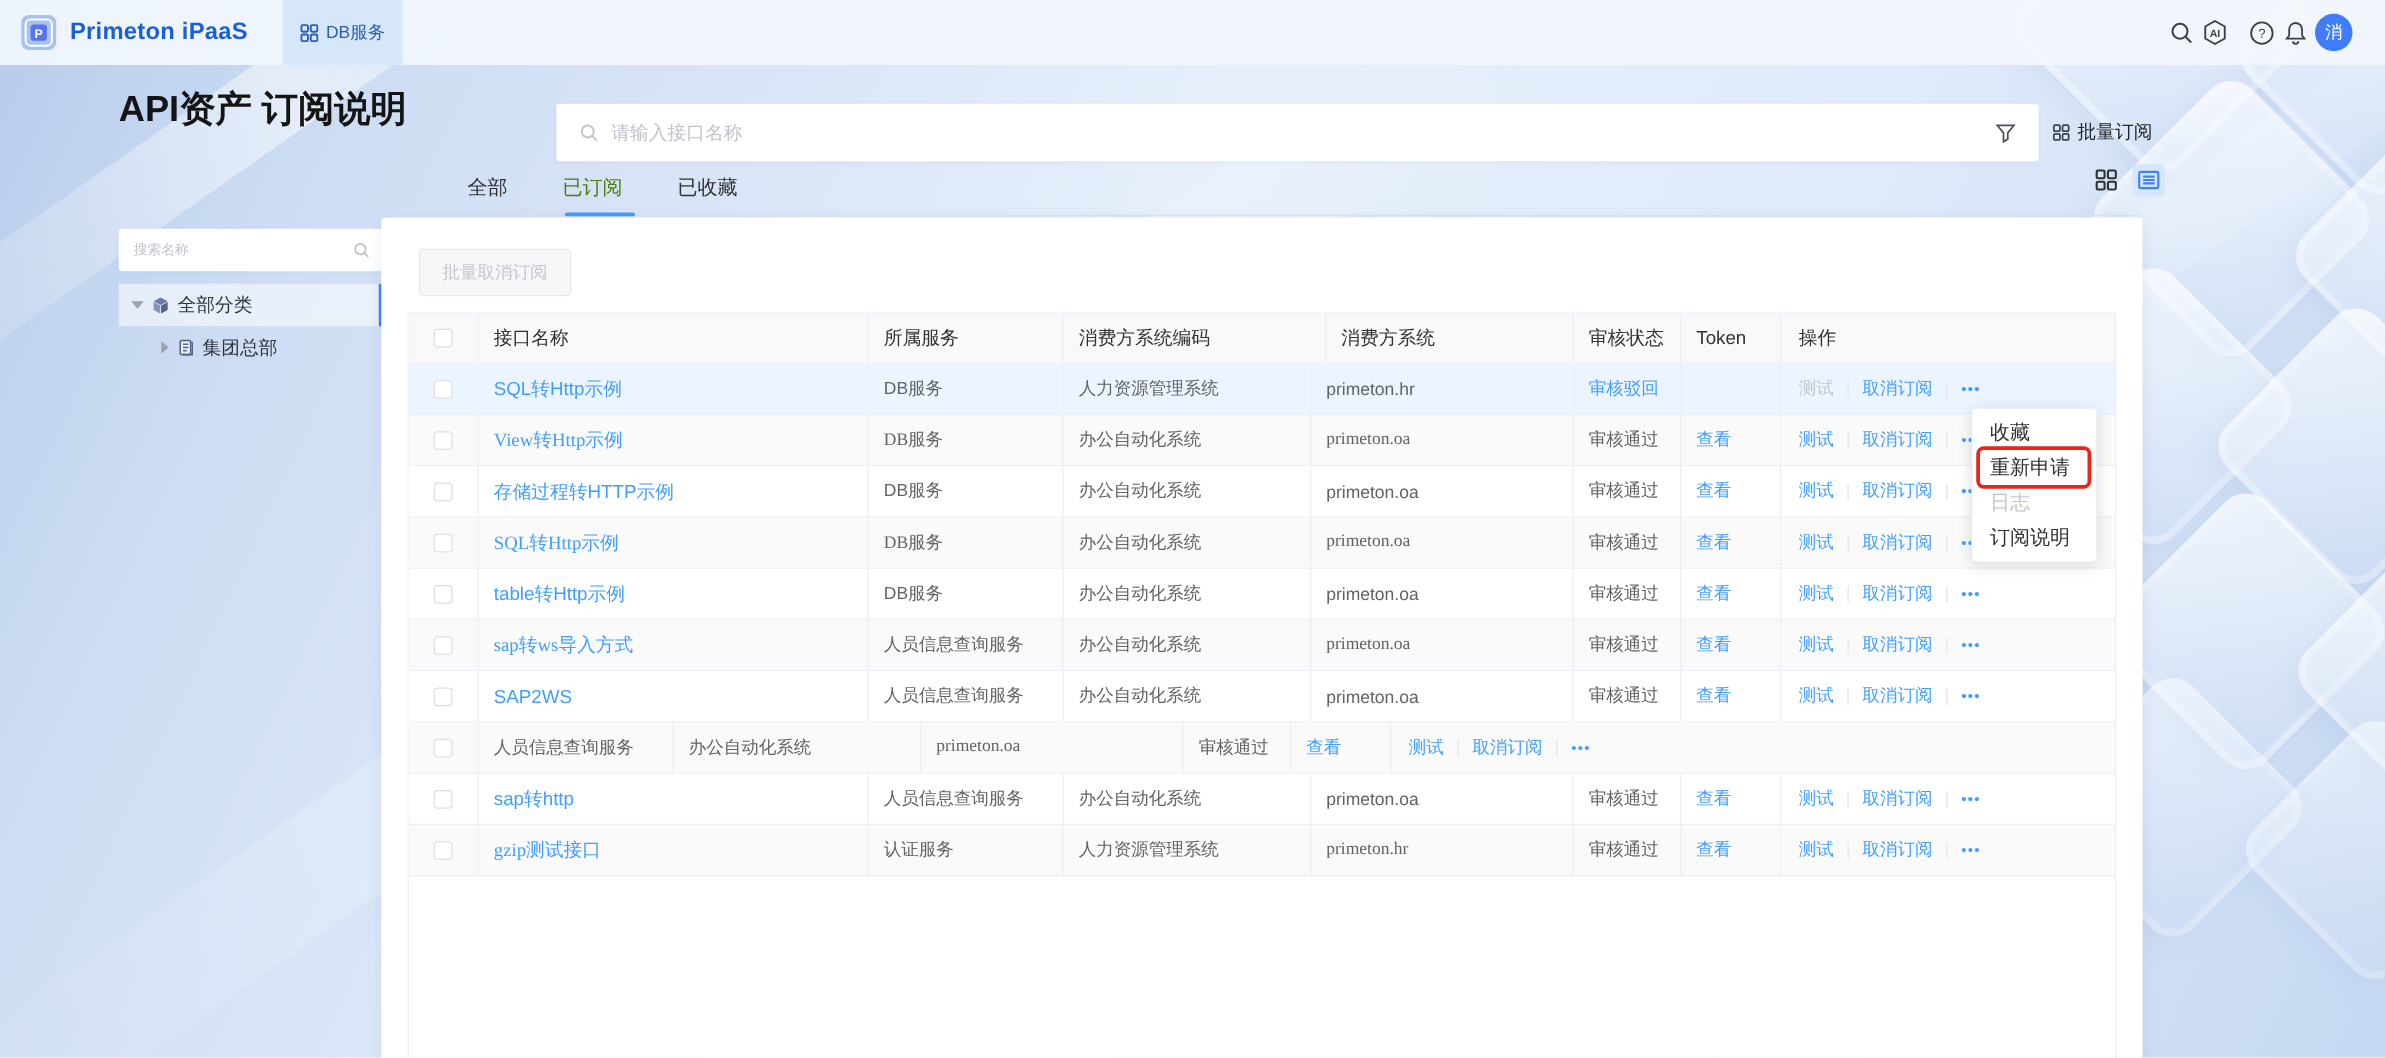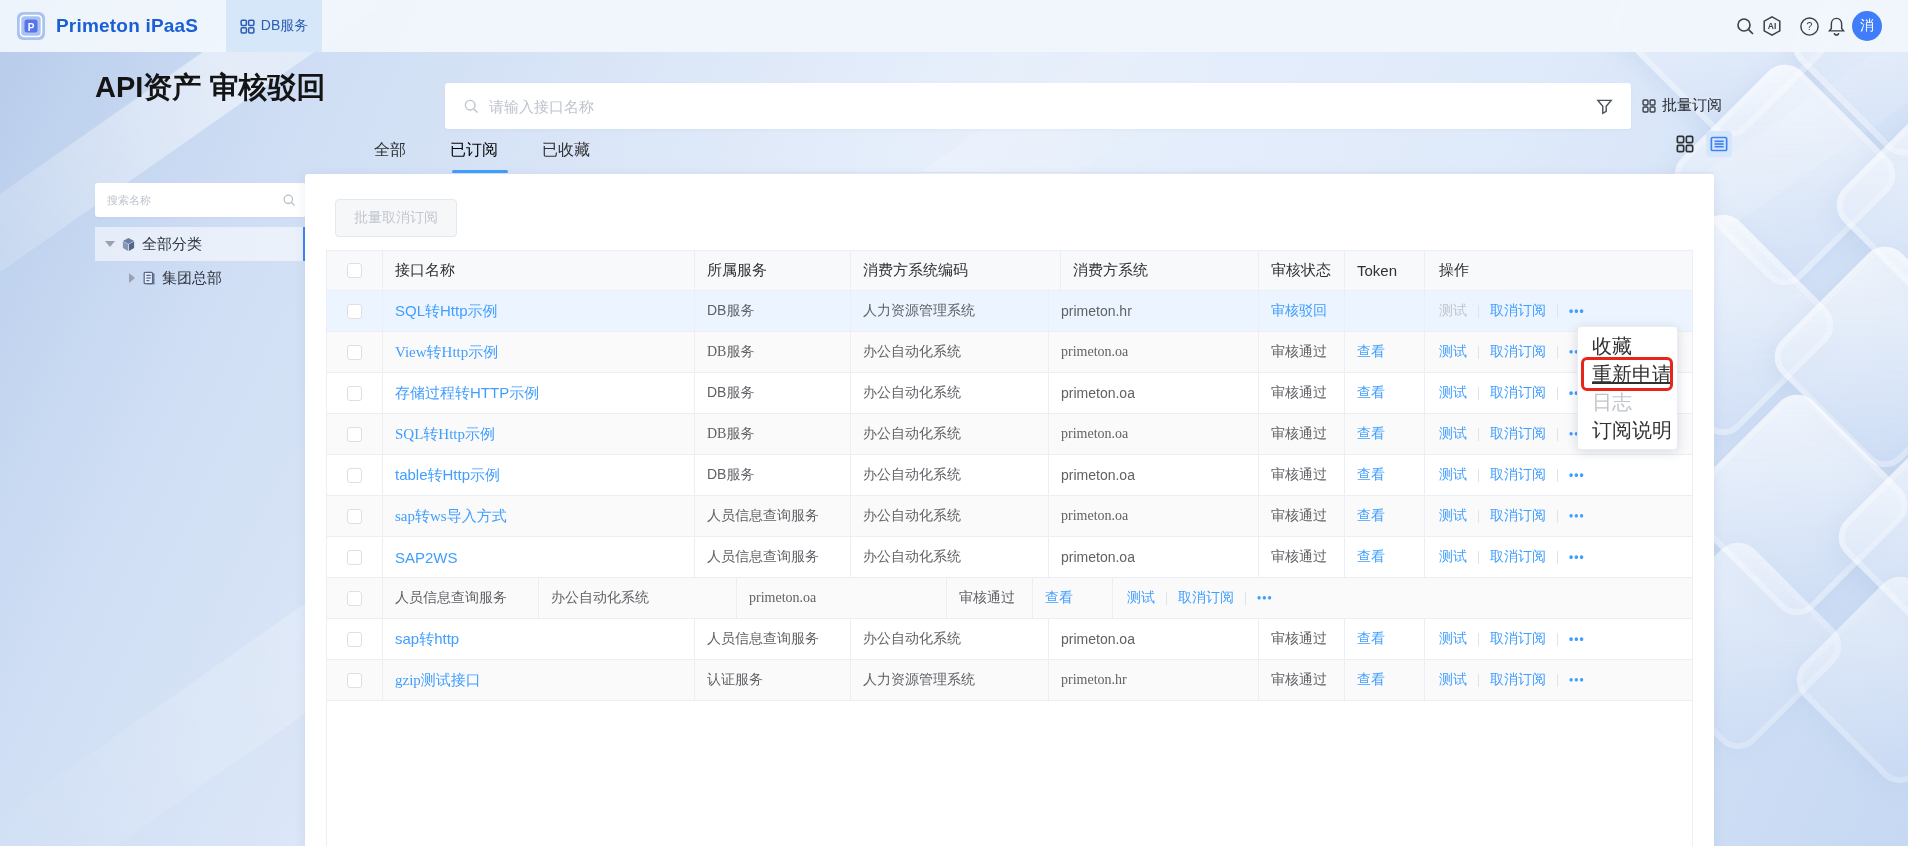--- a/index.html
+++ b/index.html
@@ -34,21 +34,21 @@
   .search-bar input{flex:1;border:none;outline:none;font-size:15px;margin-left:10px;color:#303133;background:transparent;}
   .search-bar input::placeholder{color:#bfc4cd;}
   .batch-sub{position:absolute;left:1642px;top:96px;display:flex;align-items:center;gap:6px;z-index:2;
     font-size:15px;color:#23262c;cursor:pointer;}
   .view-toggles{position:absolute;left:1672px;top:131px;display:flex;gap:8px;z-index:2;}
   .vt{width:26px;height:26px;border-radius:4px;display:flex;align-items:center;justify-content:center;cursor:pointer;}
   .vt.active{background:#d6e7fc;}
   
   .tabs{position:absolute;left:374px;top:140px;display:flex;z-index:2;font-size:16px;}
   .tab{color:#303133;cursor:pointer;margin-right:44px;padding-bottom:12px;}
-  .tab.active{color:#000000;}
+  .tab.active{color:#4d7c0f;}
   .tab-underline{position:absolute;left:452px;top:170px;width:56px;height:3px;background:#409eff;border-radius:2px;z-index:2;}
   .tabs-line{position:absolute;left:508px;top:172px;width:1205px;height:1px;background:#e0e5ee;z-index:1;}
   
   .sidebar{position:absolute;left:95px;top:183px;width:211px;z-index:2;}
   .side-search{height:34px;background:#fff;border-radius:3px;display:flex;align-items:center;padding:0 10px 0 12px;
     box-shadow:0 1px 3px rgba(90,120,180,.05);}
   .side-search input{flex:1;border:none;outline:none;font-size:11px;background:transparent;color:#303133;min-width:0;}
   .side-search input::placeholder{color:#bfc4cd;}
   .tree{margin-top:10px;}
   .tree-item{height:34px;display:flex;align-items:center;font-size:15px;color:#2f3440;cursor:pointer;}
@@ -100,23 +100,23 @@
     display:flex;align-items:center;justify-content:center;font-size:14px;color:#606266;cursor:pointer;padding:0 5px;}
   .pg-btn.active{border-color:#409eff;color:#409eff;font-weight:bold;}
   .pg-btn.disabled{color:#c0c4cc;cursor:not-allowed;}
   .pg-arrow{font-size:17px;line-height:1;margin-top:-2px;}
   .pg-goto{margin-left:14px;display:flex;align-items:center;gap:8px;}
   .pg-goto input{width:44px;height:28px;border:1px solid #dcdfe6;border-radius:4px;text-align:center;
     font-size:14px;color:#303133;outline:none;}
   
   .ctx-menu{position:absolute;left:1577px;top:326px;width:101px;z-index:10;background:#fff;border:1px solid #e9edf3;
     border-radius:4px;box-shadow:0 2px 12px rgba(30,50,90,.16);padding:5px 0;}
-  .menu-item{height:28px;display:flex;align-items:center;padding-left:14px;font-size:20px;color:#303133;cursor:pointer;}
+  .menu-item{height:28px;display:flex;align-items:center;padding-left:14px;font-size:16px;color:#303133;cursor:pointer;}
   .menu-item.disabled{color:#c0c4cc;cursor:not-allowed;}
-  .menu-item.annotated{position:relative;text-decoration:underline;}
+  .menu-item.annotated{position:relative;}
   .menu-item.annotated::after{content:"";position:absolute;left:3px;right:4px;top:-3px;bottom:-3px;
     border:3px solid #e8251a;border-radius:6px;pointer-events:none;}
   svg{display:block;}
 </style>
 </head>
 <body>
 
 <div>
   <i class="streak" style="left:-180px;top:40px;width:820px;height:64px;"></i>
   <i class="streak" style="left:-140px;top:400px;width:1500px;height:90px;opacity:.8;"></i>
@@ -179,21 +179,21 @@
     <span class="nav-ico">
       <svg width="21" height="21" viewBox="0 0 22 22" fill="none" stroke="#3a3f48" stroke-width="1.5">
         <path d="M11 2.5 C7.4 2.5 5.6 5.4 5.6 8.4 V13 L3.6 15.6 H18.4 L16.4 13 V8.4 C16.4 5.4 14.6 2.5 11 2.5 Z"></path>
         <path d="M8.8 17.8 a2.2 2.2 0 0 0 4.4 0"></path>
       </svg>
     </span>
     <span class="avatar">消</span>
   </div>
 </div>
 
-<div class="page-title">API资产 审核驳回</div>
+<div class="page-title">API资产 订阅说明</div>
 
 <div class="search-bar">
   <span>
     <svg width="16" height="16" viewBox="0 0 20 20" fill="none" stroke="#bfc4cd" stroke-width="1.8">
       <circle cx="9" cy="9" r="6"></circle>
         <line x1="13.6" y1="13.6" x2="18" y2="18"></line>
     </svg>
   </span>
   <input type="text" placeholder="请输入接口名称" style="">
   <span>

